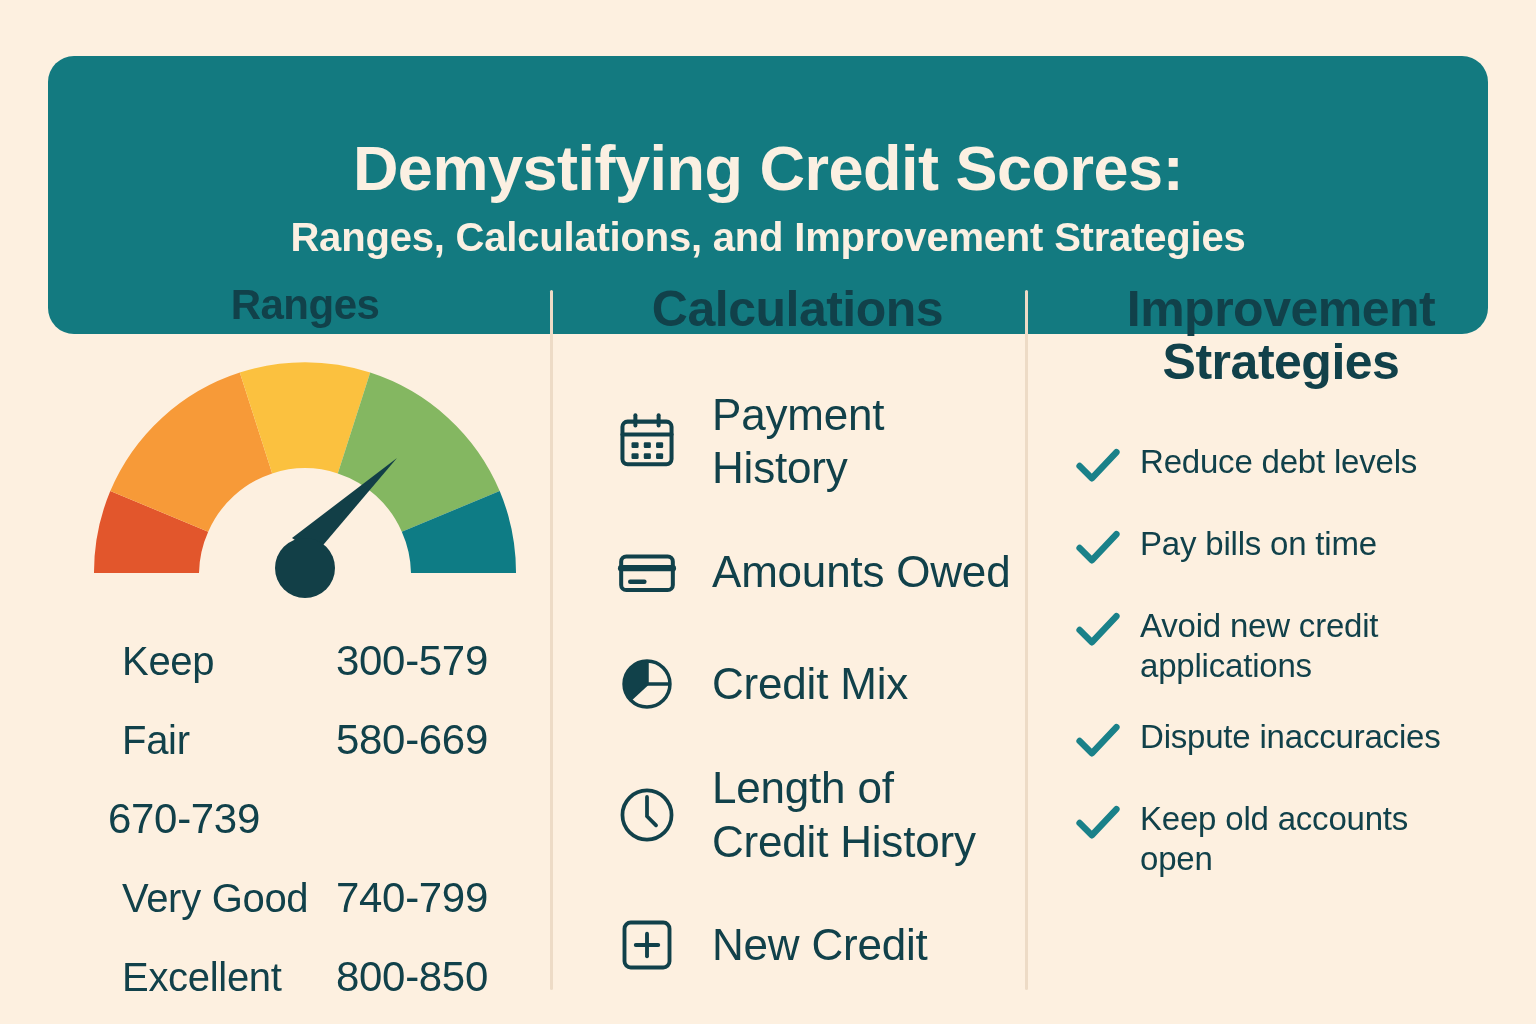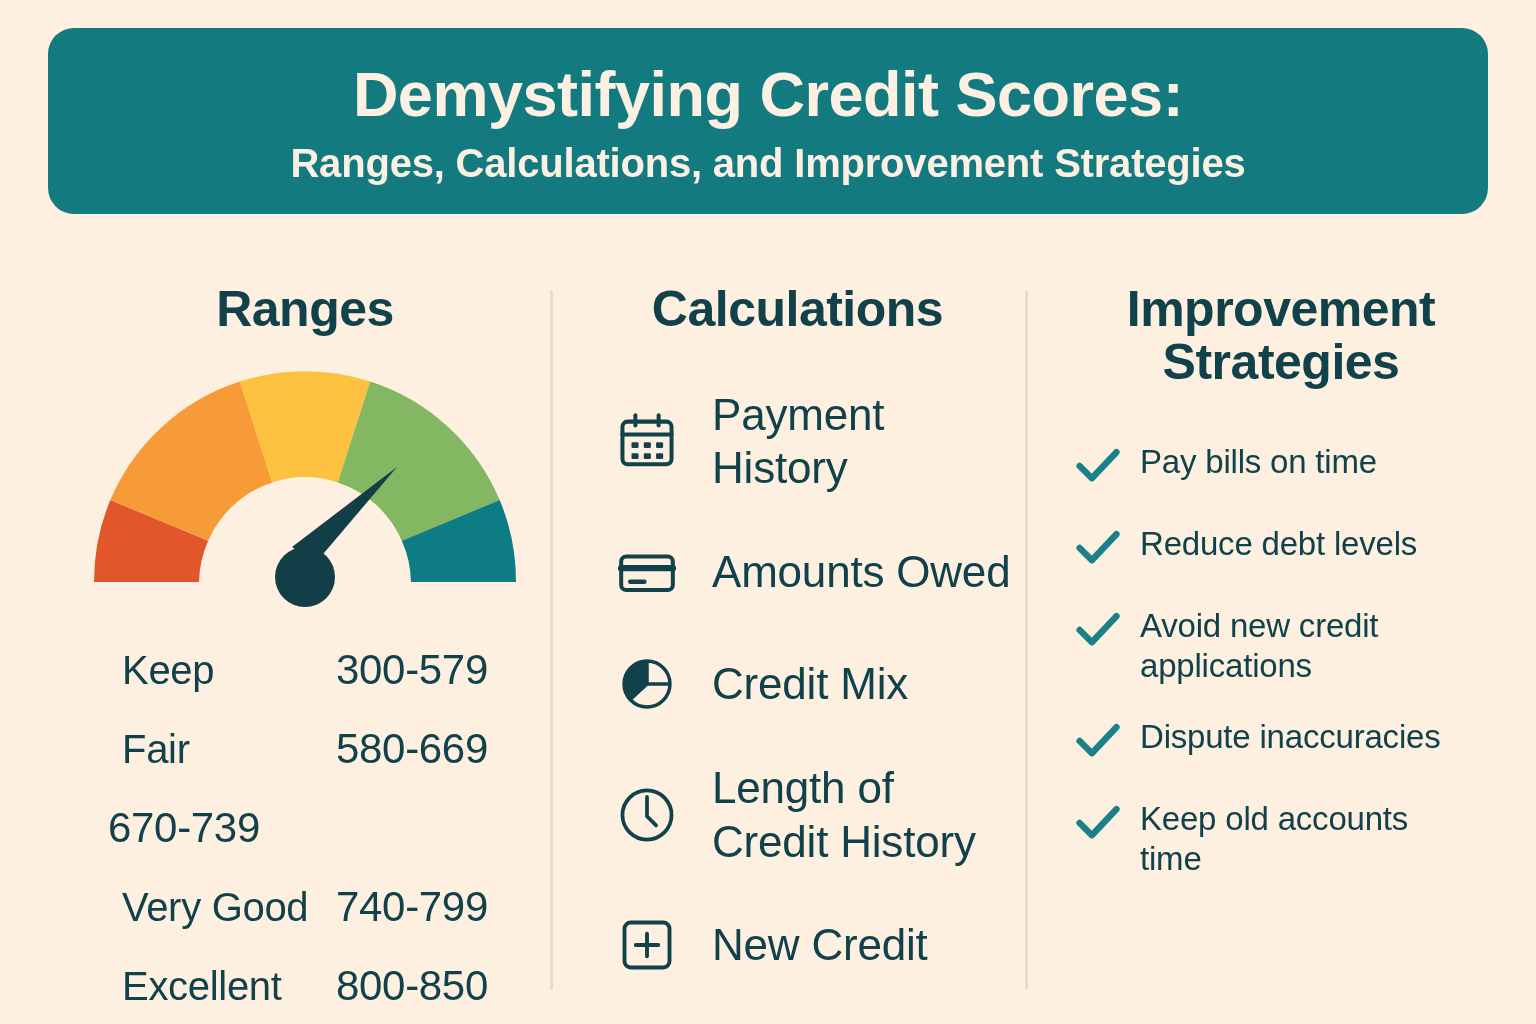--- a/index.html
+++ b/index.html
@@ -6,21 +6,21 @@
   body{
     width:1536px;height:1024px;overflow:hidden;
     background:#fdf0e0;
     font-family:"Liberation Sans", sans-serif;
     -webkit-font-smoothing:antialiased;
   }
   #page{position:relative;width:1536px;height:1024px;}
 
   
   .banner{
-    position:absolute;left:48px;top:28px;width:1440px;height:186px;
+    position:absolute;left:48px;top:56px;width:1440px;height:278px;
     background:#137a80;border-radius:26px;
     display:flex;flex-direction:column;align-items:center;justify-content:center;
     box-sizing:border-box;padding-top:4px;
   }
   .banner-title{
     color:#fbf0e2;font-size:63px;font-weight:bold;letter-spacing:-0.5px;
     line-height:1.05;text-align:center;margin:0 0 14px 0;white-space:nowrap;
   }
   .banner-sub{
     color:#fbf0e2;font-size:40px;font-weight:bold;letter-spacing:-0.2px;
@@ -37,21 +37,21 @@
 
   
   .col{position:absolute;top:283px;}
   .col-h{
     color:#11414a;font-weight:bold;letter-spacing:-0.5px;
     line-height:1.05;margin:0;text-align:center;
   }
 
   
   .col-ranges{left:60px;width:490px;}
-  .col-ranges .col-h{font-size:50px;}
+  .col-ranges .col-h{font-size:42px;}
   .gauge-wrap{position:relative;width:490px;height:270px;margin-top:18px;}
   .gauge-svg{position:absolute;left:0;top:0;}
 
   .range-table{margin:22px 0 0 0;padding:0;width:490px;}
   .range-row{
     display:flex;align-items:baseline;
     height:79px;
   }
   .range-label{
     color:#11414a;font-size:40px;font-weight:normal;letter-spacing:-0.3px;
@@ -223,30 +223,30 @@
 Strategies</div>
 
     <div class="imp-list">
 
       <div class="imp-row">
         <span class="imp-check">
           <svg width="46" height="40" viewBox="0 0 30 26" fill="none" stroke="#1A8189" stroke-width="4.2" stroke-linecap="round" stroke-linejoin="round">
             <polyline points="3,13 11,21 27,4"></polyline>
           </svg>
         </span>
+        <span class="imp-label" style="white-space:pre-line">Reduce debt levels</span>
+      </div>
+
+      <div class="imp-row">
+        <span class="imp-check">
+          <svg width="46" height="40" viewBox="0 0 30 26" fill="none" stroke="#1A8189" stroke-width="4.2" stroke-linecap="round" stroke-linejoin="round">
+            <polyline points="3,13 11,21 27,4"></polyline>
+          </svg>
+        </span>
         <span class="imp-label" style="white-space:pre-line">Pay bills on time</span>
-      </div>
-
-      <div class="imp-row">
-        <span class="imp-check">
-          <svg width="46" height="40" viewBox="0 0 30 26" fill="none" stroke="#1A8189" stroke-width="4.2" stroke-linecap="round" stroke-linejoin="round">
-            <polyline points="3,13 11,21 27,4"></polyline>
-          </svg>
-        </span>
-        <span class="imp-label" style="white-space:pre-line">Reduce debt levels</span>
       </div>
 
       <div class="imp-row">
         <span class="imp-check">
           <svg width="46" height="40" viewBox="0 0 30 26" fill="none" stroke="#1A8189" stroke-width="4.2" stroke-linecap="round" stroke-linejoin="round">
             <polyline points="3,13 11,21 27,4"></polyline>
           </svg>
         </span>
         <span class="imp-label" style="white-space:pre-line">Avoid new credit
 applications</span>
@@ -261,19 +261,19 @@
         <span class="imp-label" style="white-space:pre-line">Dispute inaccuracies</span>
       </div>
 
       <div class="imp-row">
         <span class="imp-check">
           <svg width="46" height="40" viewBox="0 0 30 26" fill="none" stroke="#1A8189" stroke-width="4.2" stroke-linecap="round" stroke-linejoin="round">
             <polyline points="3,13 11,21 27,4"></polyline>
           </svg>
         </span>
         <span class="imp-label" style="white-space:pre-line">Keep old accounts
-time</span>
+open</span>
       </div>
 
     </div>
   </div>
 
 </div>
 
 </body></html>

